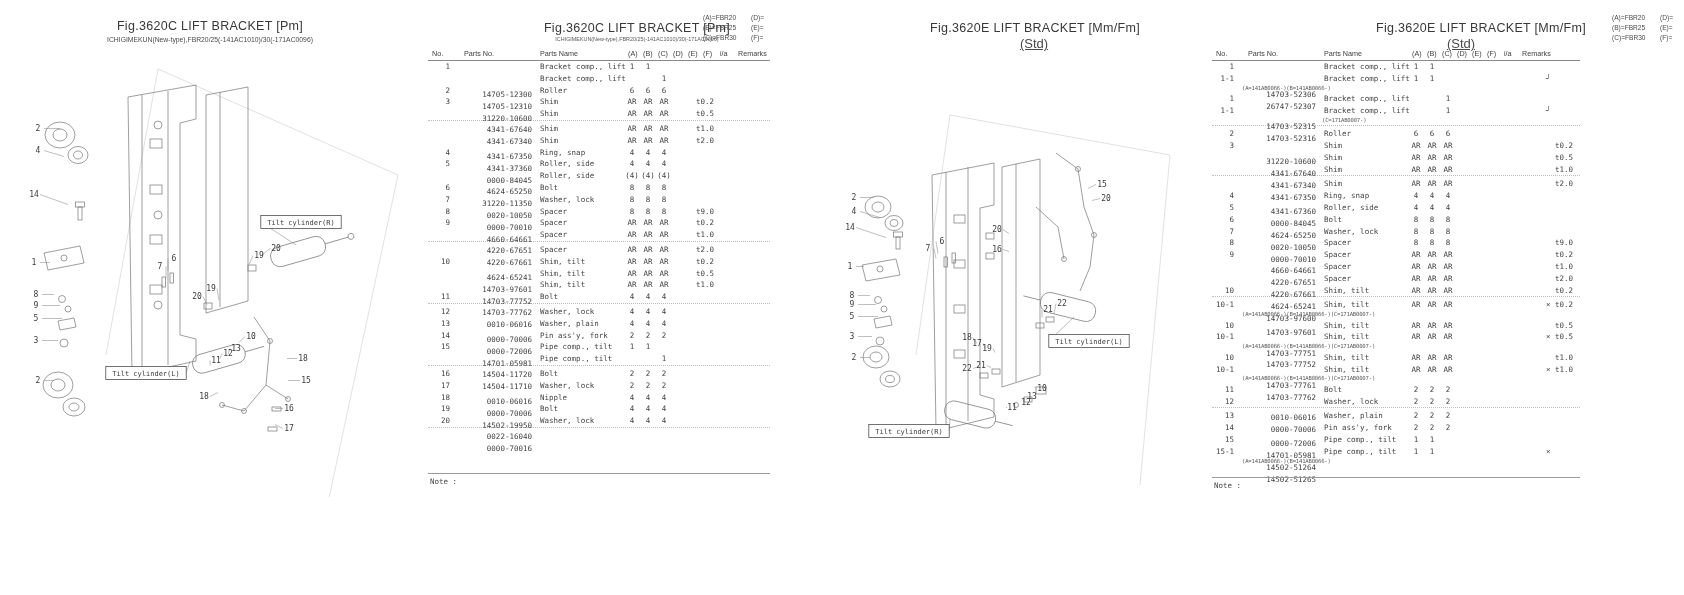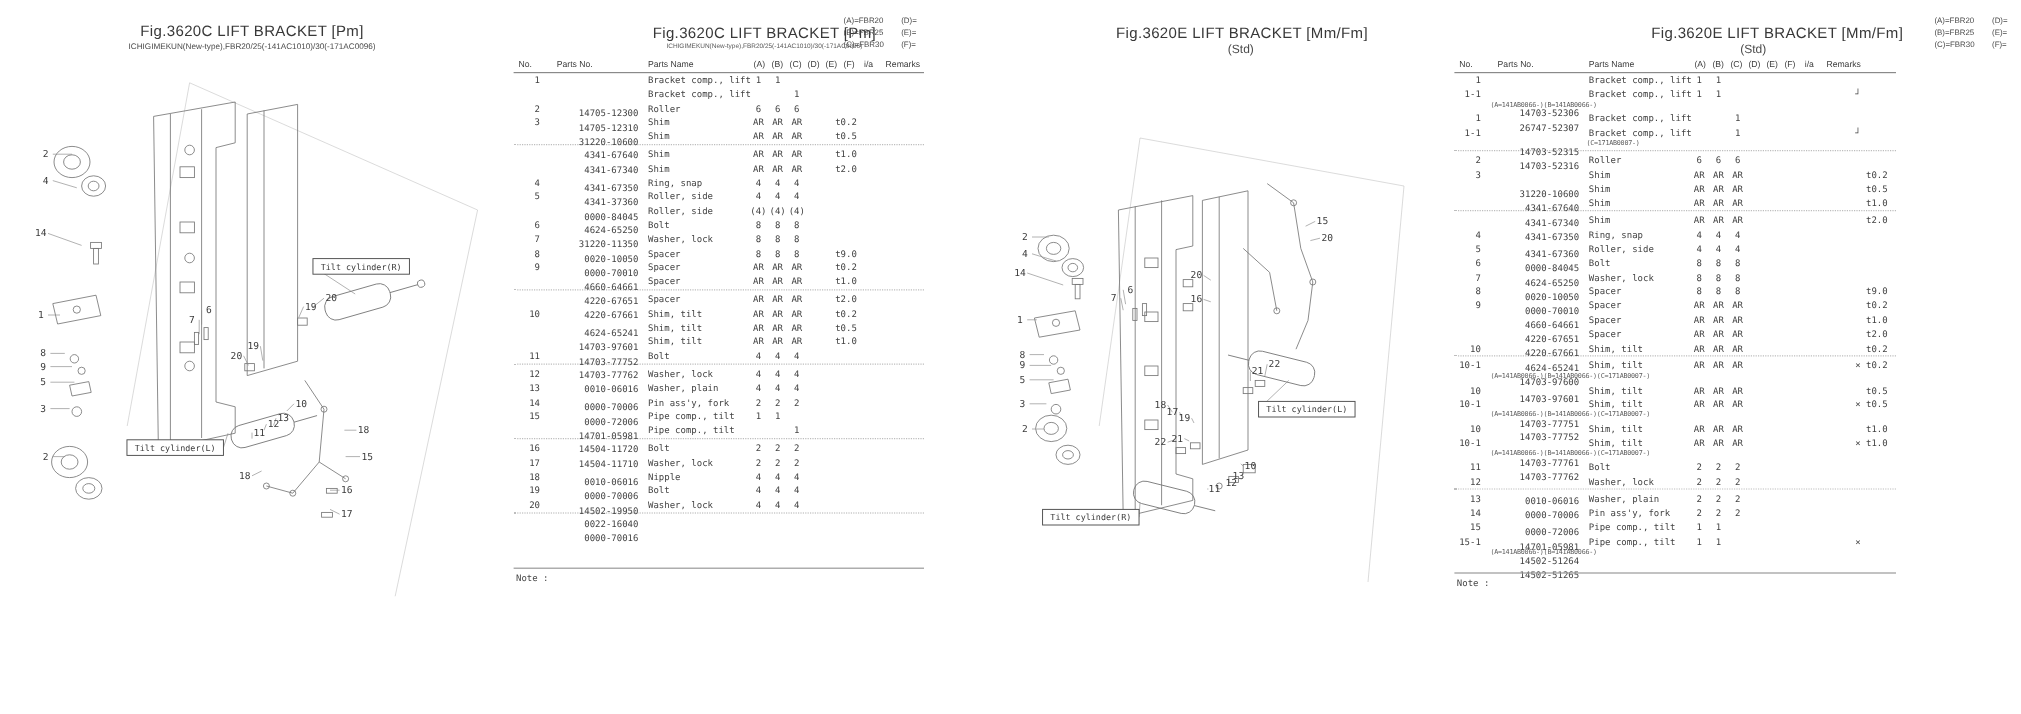--- a/index.html
+++ b/index.html
@@ -3,21 +3,21 @@
 <meta charset="utf-8">
 <style>
   html,body{margin:0;padding:0;background:#ffffff;}
   .canvas{position:relative;width:1684px;height:497px;background:#ffffff;overflow:hidden;
           font-family:"Liberation Sans",sans-serif;color:#3d3d3d;}
   .abs{position:absolute;}
   .ctr{transform:translateX(-50%);white-space:nowrap;text-align:center;}
   .fig-title{font-size:12.5px;letter-spacing:.3px;color:#383838;}
   .fig-sub{font-size:6.8px;color:#4a4a4a;}
   .fig-sub-tiny{font-size:5.4px;color:#5a5a5a;}
-  .std{font-size:10px;color:#4a4a4a;}
+  .std{font-size:13px;color:#4a4a4a;text-decoration:underline;}
   .legend{font-size:6.6px;line-height:10px;color:#4a4a4a;white-space:nowrap;}
   .legend .lrow{height:10px;}
   .legend .l1{display:inline-block;width:48px;}
   
   .ptable{position:absolute;width:342px;}
   .ptable.t4{width:368px;}
   .thead{position:relative;height:14px;border-bottom:1px solid #8a8a8a;font-size:7.2px;color:#3d3d3d;}
   .thead span{position:absolute;bottom:2px;white-space:nowrap;}
   .h-no{left:4px;} .h-pn{left:36px;text-align:right;} .h-name{left:112px;}
   .h-q0{left:200px;} .h-q1{left:215px;} .h-q2{left:230px;}

